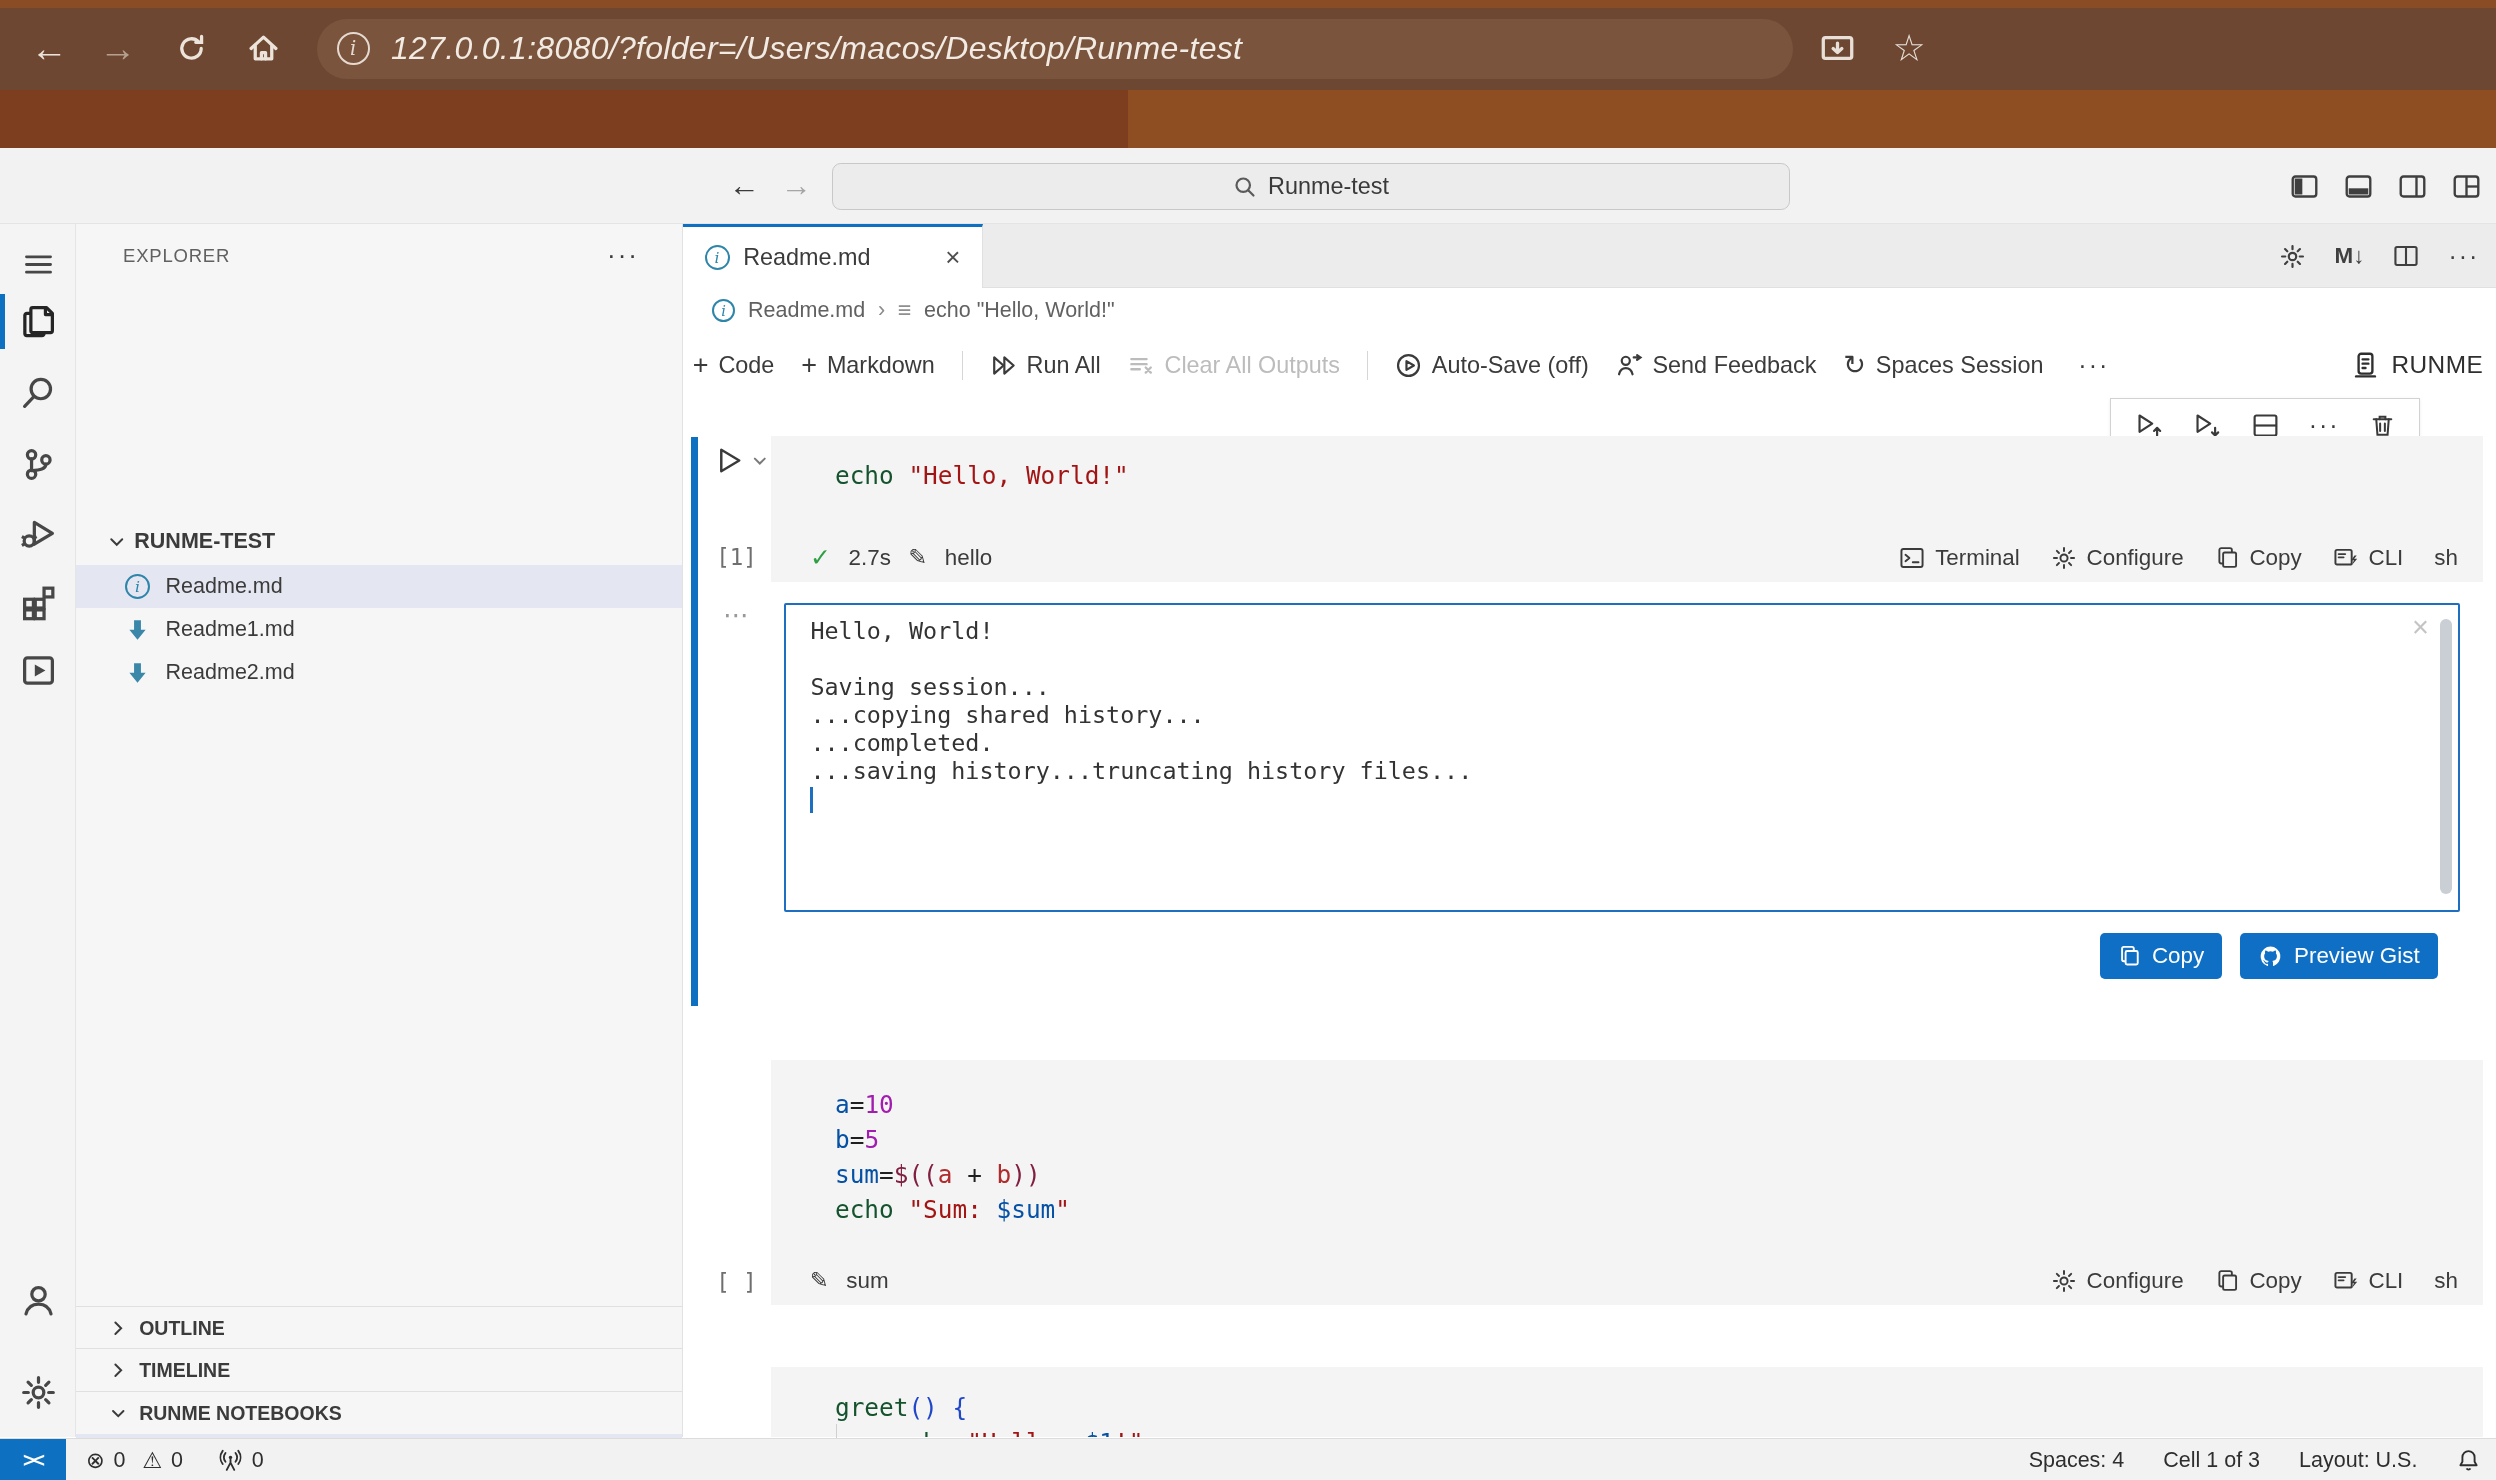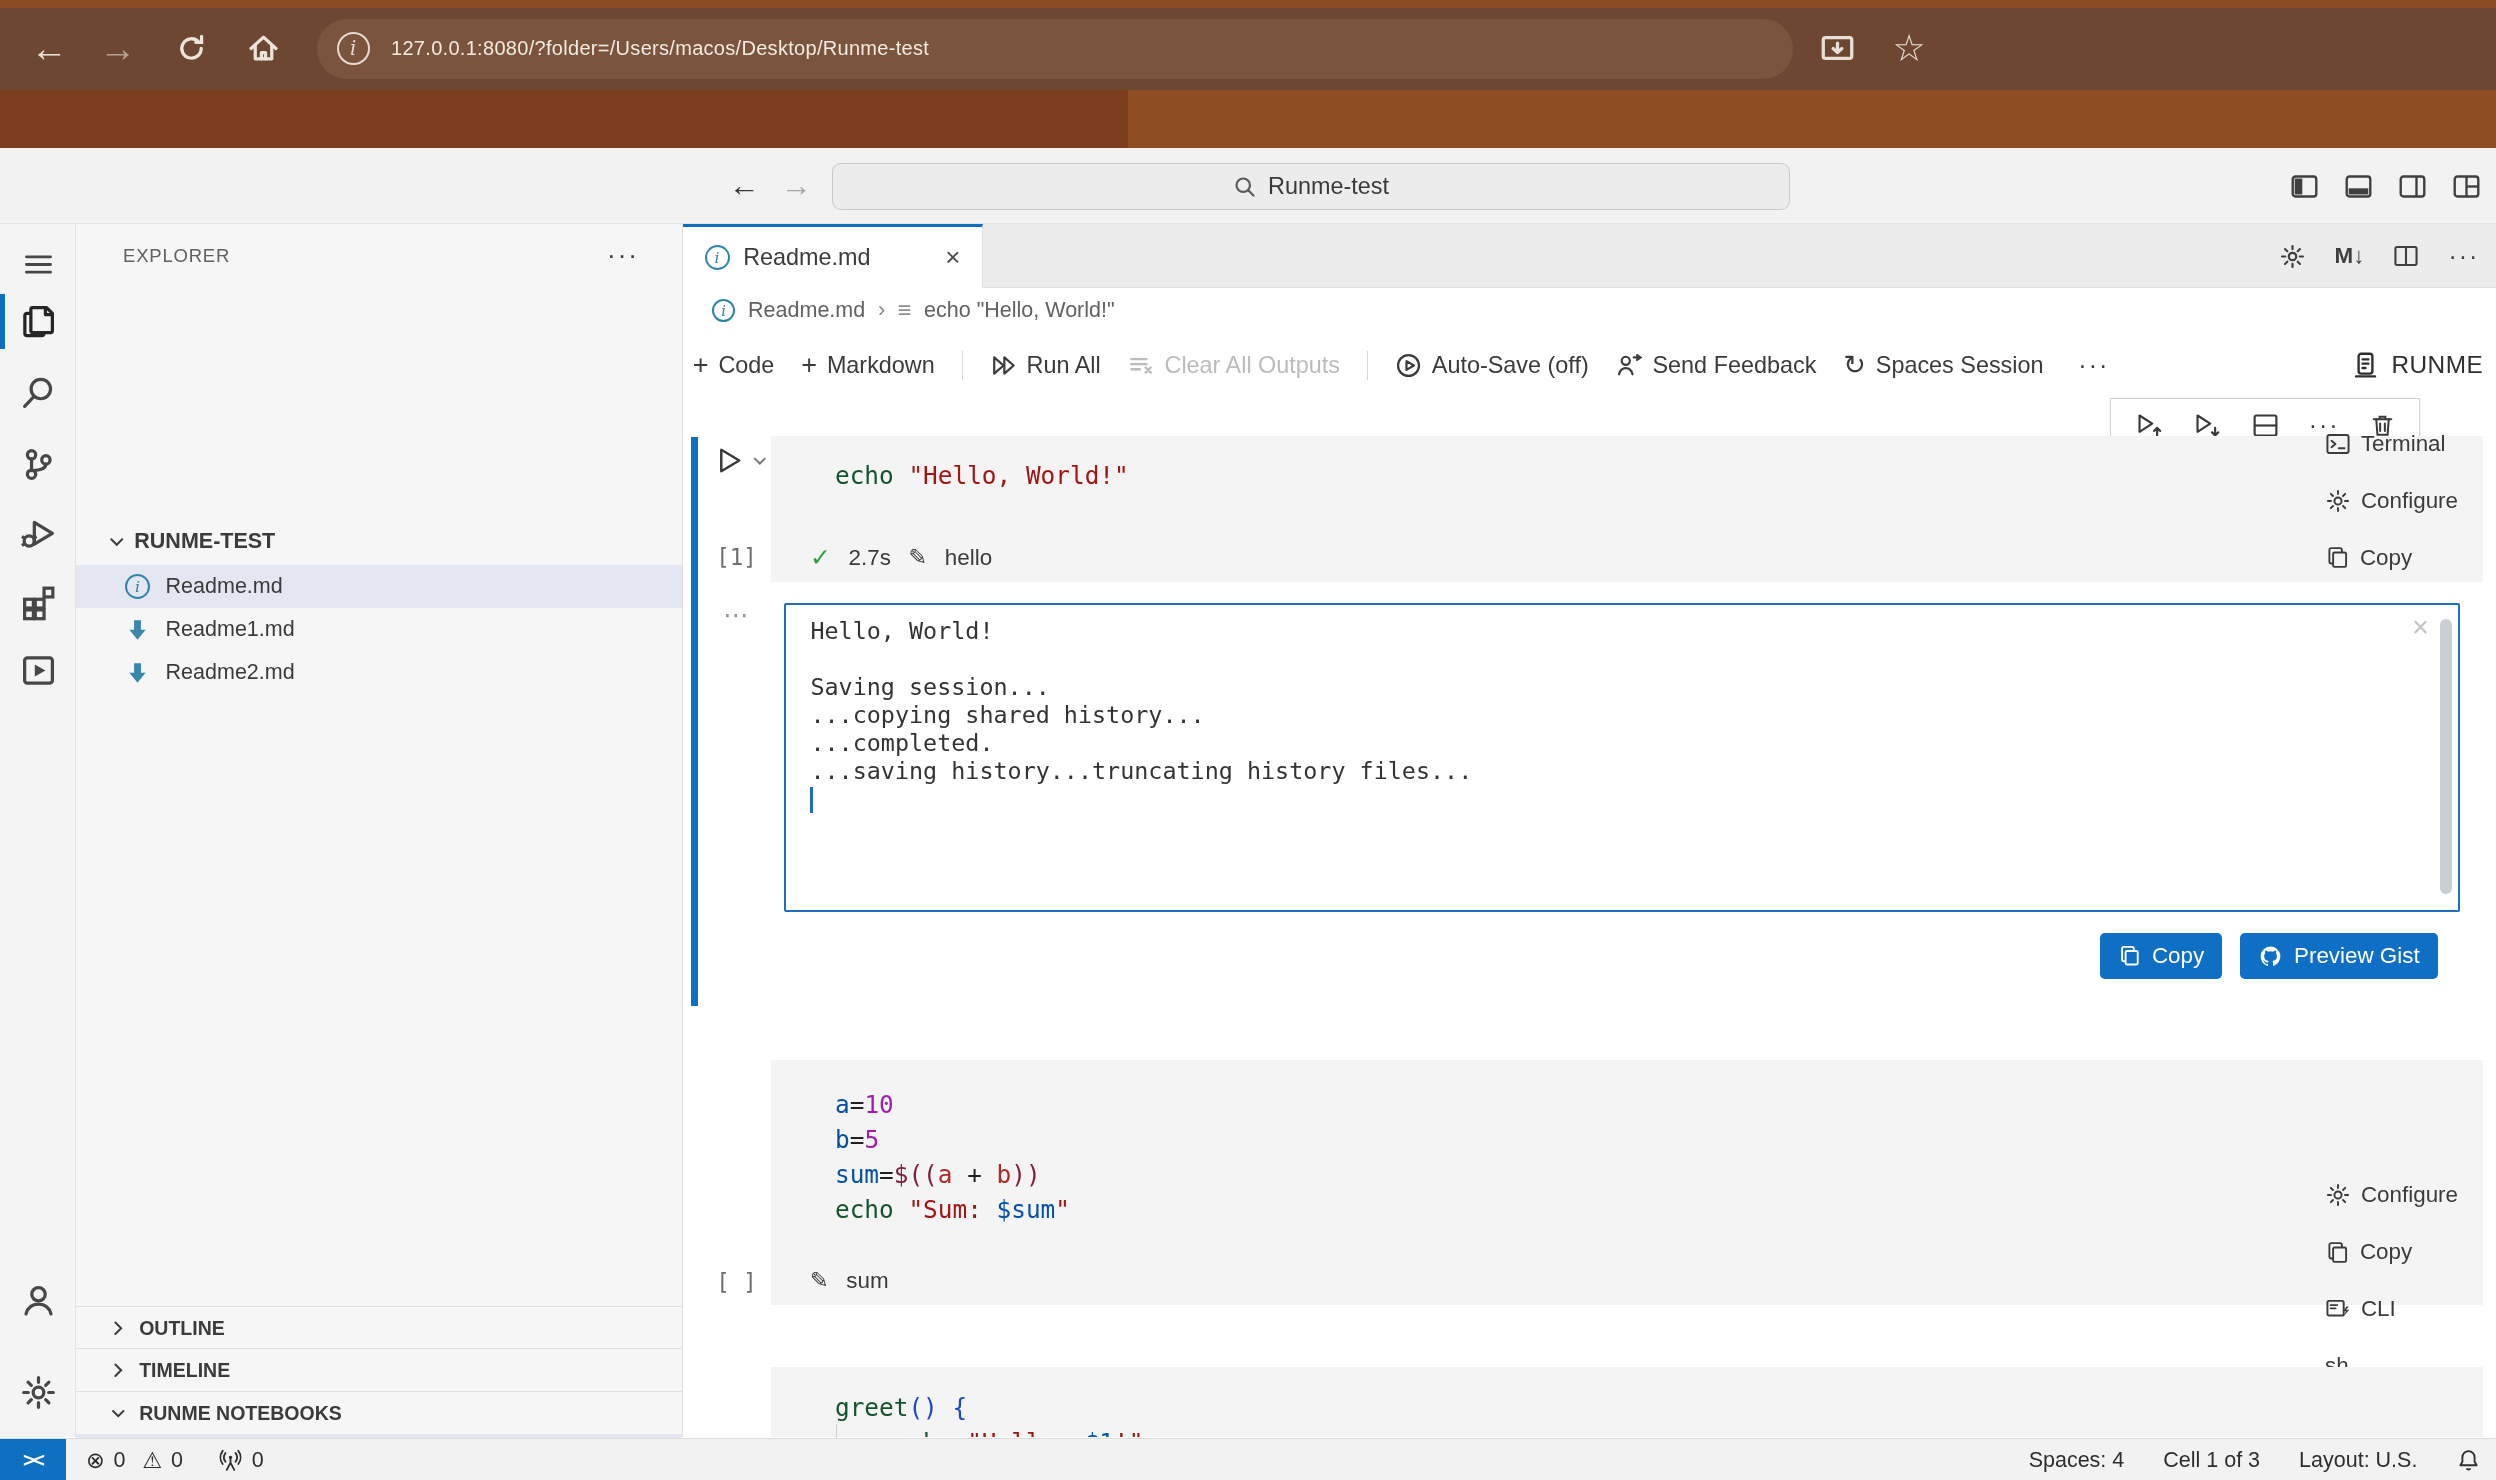--- a/index.html
+++ b/index.html
@@ -15,21 +15,21 @@
 
   
   .b-topstrip { left:0; top:0; width:2497px; height:7.8px; background:#8a4c24; }
   .b-bar { left:0; top:7.8px; width:2497px; height:82px; background:#6d4731; }
   .b-nav { top:7.8px; height:82px; font-size:37px; color:#ece3da; width:55px; justify-content:center; }
   .b-nav.dim { color:#b5a090; }
   .url-pill { left:317px; top:18.5px; width:1476px; height:60px; border-radius:31px; background:#7a543d; display:flex; align-items:center; }
   .site-chip { width:33px; height:33px; margin-left:19.5px; border:2.4px solid #e6dad0; border-radius:50%;
     color:#e6dad0; font-family:"DejaVu Serif", serif; font-style:italic; font-size:19.5px;
     display:flex; align-items:center; justify-content:center; }
-  .url-text { margin-left:21.5px; font-size:20px; color:#f2ebe4; letter-spacing:0.3px; }
+  .url-text { margin-left:21.5px; font-size:32px; color:#f2ebe4; letter-spacing:0.3px;font-style:italic; }
   .b-right-ic { top:7.8px; height:82px; color:#e8e0d8; justify-content:center; }
   .band-l { left:0; top:90px; width:1128px; height:59px; background:#7c3e1e; }
   .band-r { left:1128px; top:90px; width:1368px; height:59px; background:#8f4e22; }
 
   
   .vs-titlebar { left:0; top:148px; width:2497px; height:76px; background:#f2f2f2; border-bottom:1px solid #e4e4e4; }
   .vs-nav { top:148px; height:76px; font-size:31px; width:49px; justify-content:center; color:#3b3b3b; }
   .vs-nav.dim { color:#a6a6a6; }
   .vs-search { left:832px; top:163px; width:958px; height:47px; background:#ececec; border:1px solid #c8c8c8;
     border-radius:8.8px; display:flex; align-items:center; justify-content:center; gap:11.7px; font-size:23.4px; color:#3a3a3a; }
@@ -77,21 +77,21 @@
   .focusbar { position:absolute; left:7.8px; top:213px; width:6.8px; height:569px; background:#0e70c0; }
   .runbtn { position:absolute; left:29px; top:220px; display:flex; align-items:center; gap:5.9px; }
   .codeblock { position:absolute; left:88px; width:1712px; background:#f4f4f4; }
   .codeblock .code { padding:23.4px 0 0 64px; font-family:"DejaVu Sans Mono", monospace; font-size:24.4px; line-height:35px; white-space:pre; }
   .cb1 { top:212px; height:146px; } .cb1 .code { padding-top:21.5px; }
   .cb2 { top:836px; height:245px; } .cb2 .code { padding-top:27px; }
   .cb3 { top:1143px; height:70px; overflow:hidden; }
   .statusrow { position:absolute; left:0; bottom:0; width:100%; height:49px; display:flex; align-items:center;
     justify-content:space-between; padding:0 25px 0 39px; font-size:22.4px; }
   .sr-left { display:flex; align-items:center; gap:17.6px; }
-  .sr-right { display:flex; align-items:flex-start; gap:31px;flex-direction:column; }
+  .sr-right { display:flex; align-items:flex-start; gap:31px; }
   .sr-act { display:flex; align-items:center; gap:9.8px; }
   .gutter { position:absolute; left:25px; width:57px; text-align:center; font-family:"DejaVu Sans Mono", monospace;
     font-size:22.4px; color:#6f6f6f; white-space:pre; }
   .check { color:#2da042; font-size:25px; }
   .pencil { font-size:22.4px; color:#3b3b3b; }
   .outblock { position:absolute; left:101px; top:379px; width:1676px; height:309px; border:2px solid #1e6fc2;
     background:#fff; border-radius:2px; }
   .outlines { padding:11.7px 0 0 24.4px; }
   .out-line { height:28px; font-family:"DejaVu Sans Mono", monospace; font-size:23.4px; color:#333; white-space:pre; }
   .out-cursor { position:absolute; left:24.4px; top:182px; width:2.9px; height:26px; background:#1e6fc2; }

